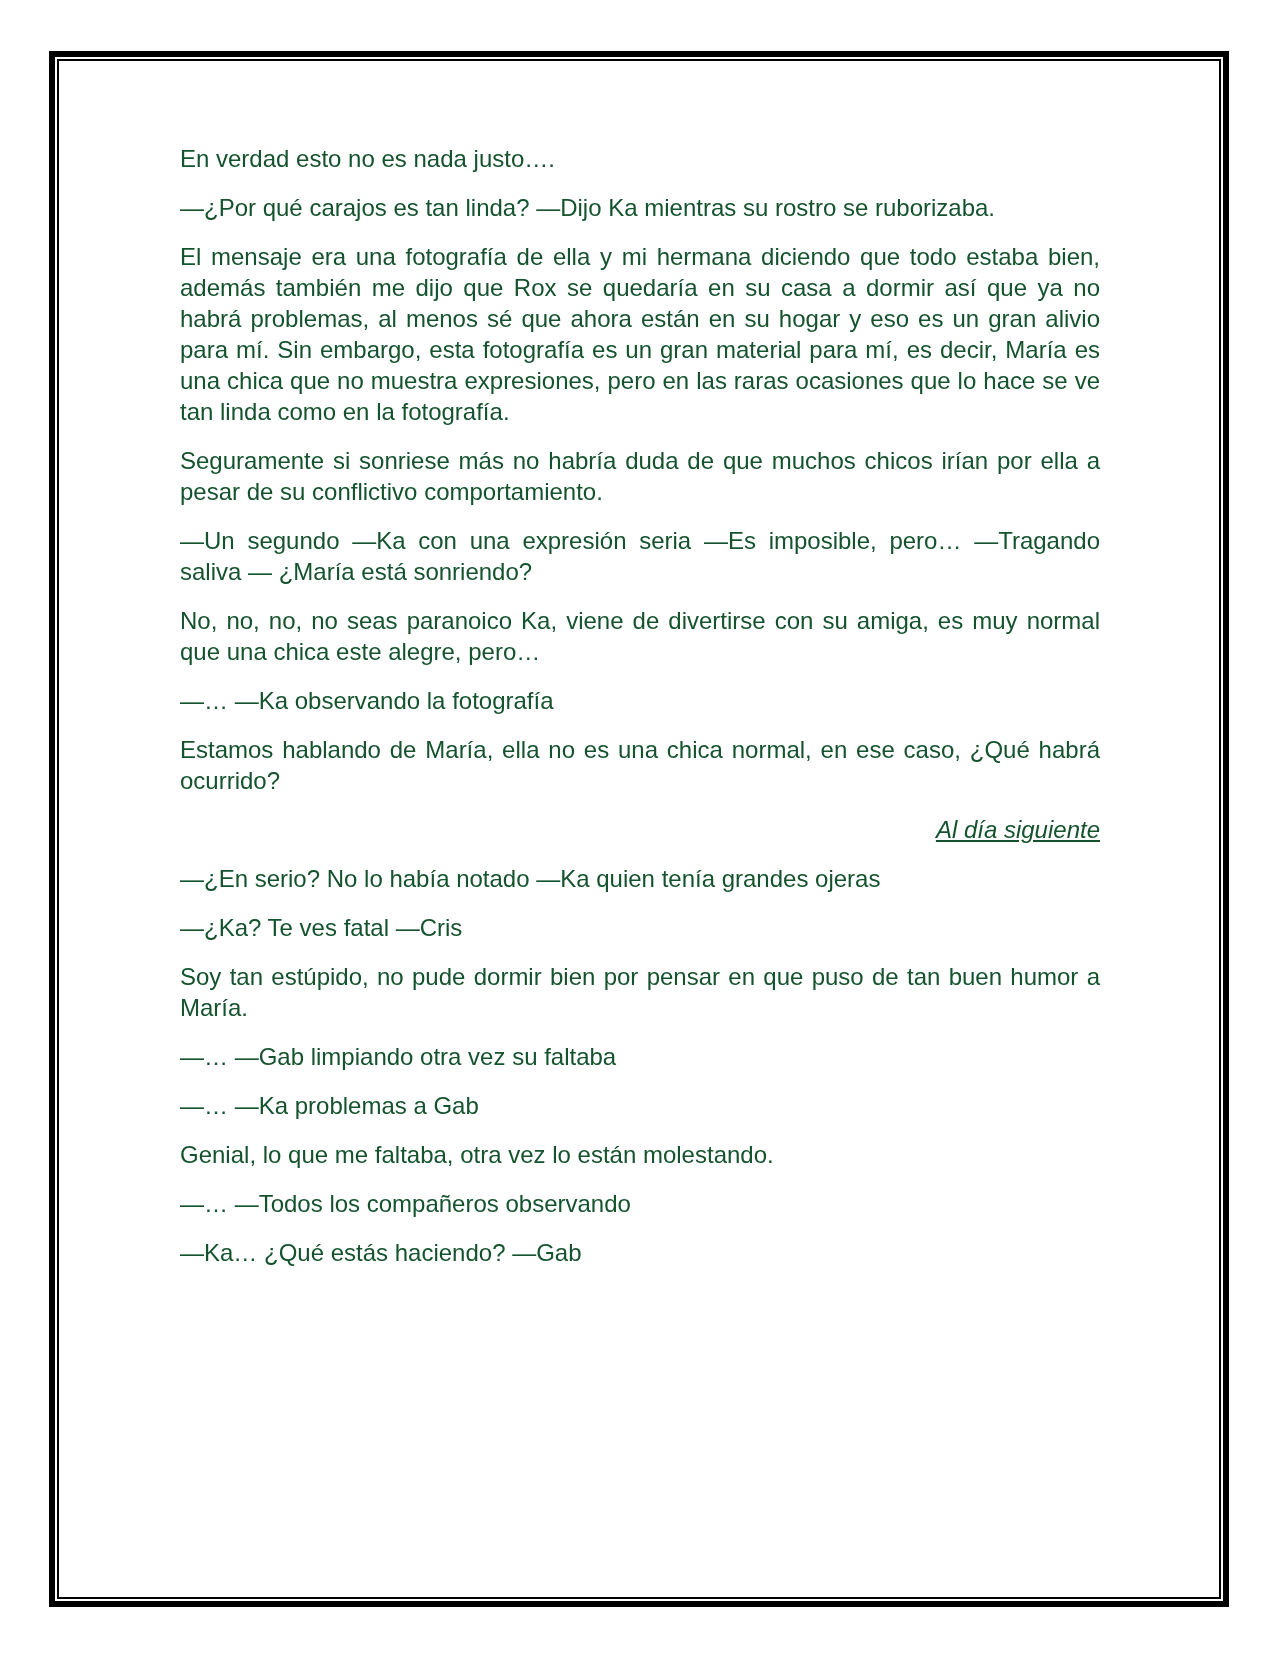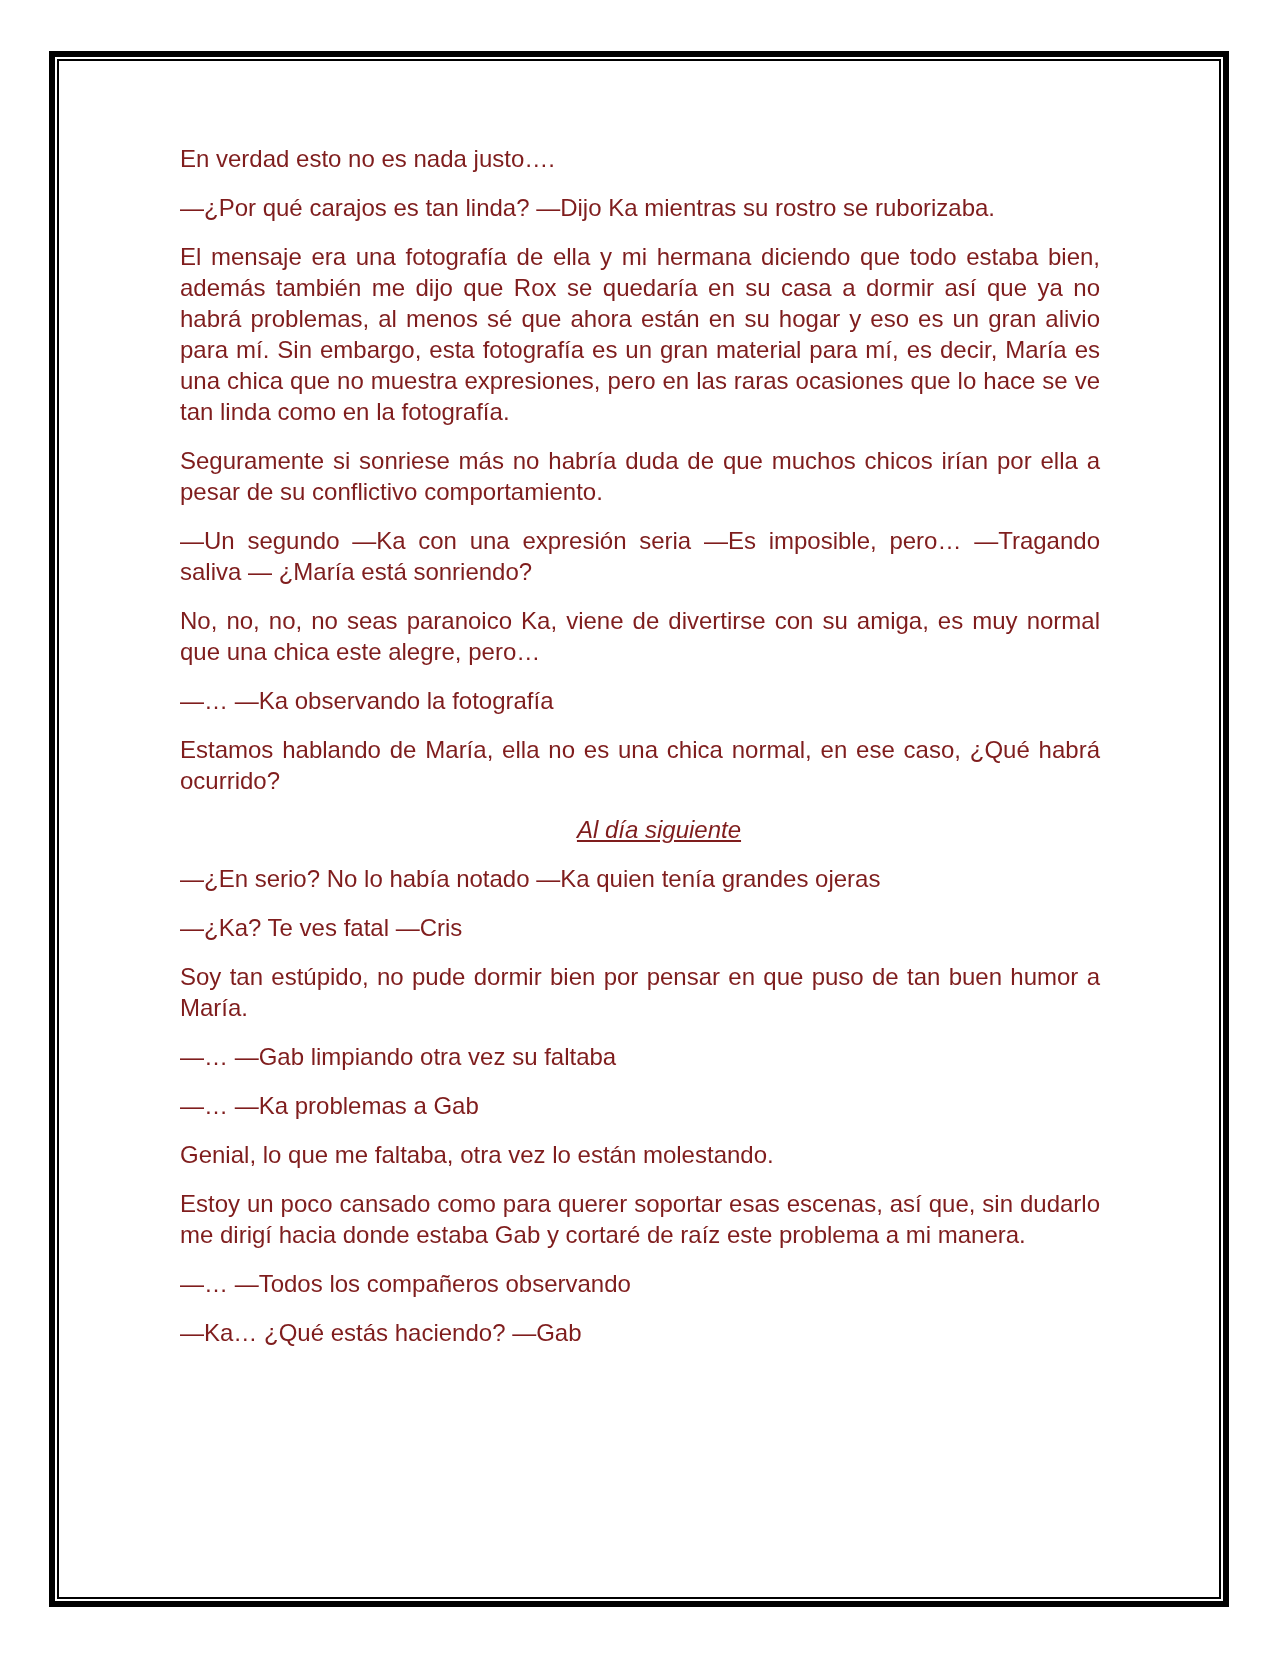--- a/index.html
+++ b/index.html
@@ -39,28 +39,28 @@
     position: absolute;
     left: 0; top: 0; right: 0; bottom: 0;
     padding: 82px 119px 40px 121px;
     box-sizing: border-box;
     overflow: hidden;
   }
   .para {
     margin: 0 0 18px 0;
     font-size: 24px;
     line-height: 31px;
-    color: #7f1d1d;
+    color: #14532d;
     text-align: justify;
     letter-spacing: 0;
   }
   .para.heading {
     font-style: italic;
     text-decoration: underline;
-    text-align: center;
+    text-align: right;
     margin-left: 38px;
   }
 </style>
 </head>
 <body>
 
 <div class="page">
   <div class="frame-outer">
     <div class="frame-inner">
       <div class="content">
@@ -72,19 +72,18 @@
         <p class="para">No, no, no, no seas paranoico Ka, viene de divertirse con su amiga, es muy normal que una chica este alegre, pero…</p>
         <p class="para">—… —Ka observando la fotografía</p>
         <p class="para">Estamos hablando de María, ella no es una chica normal, en ese caso, ¿Qué habrá ocurrido?</p>
         <p class="para heading">Al día siguiente</p>
         <p class="para">—¿En serio? No lo había notado —Ka quien tenía grandes ojeras</p>
         <p class="para">—¿Ka? Te ves fatal —Cris</p>
         <p class="para">Soy tan estúpido, no pude dormir bien por pensar en que puso de tan buen humor a María.</p>
         <p class="para">—… —Gab limpiando otra vez su faltaba</p>
         <p class="para">—… —Ka problemas a Gab</p>
         <p class="para">Genial, lo que me faltaba, otra vez lo están molestando.</p>
-        <p class="para">Estoy un poco cansado como para querer soportar esas escenas, así que, sin dudarlo me dirigí hacia donde estaba Gab y cortaré de raíz este problema a mi manera.</p>
         <p class="para">—… —Todos los compañeros observando</p>
         <p class="para">—Ka… ¿Qué estás haciendo? —Gab</p>
       </div>
     </div>
   </div>
 </div>
 
 </body></html>

